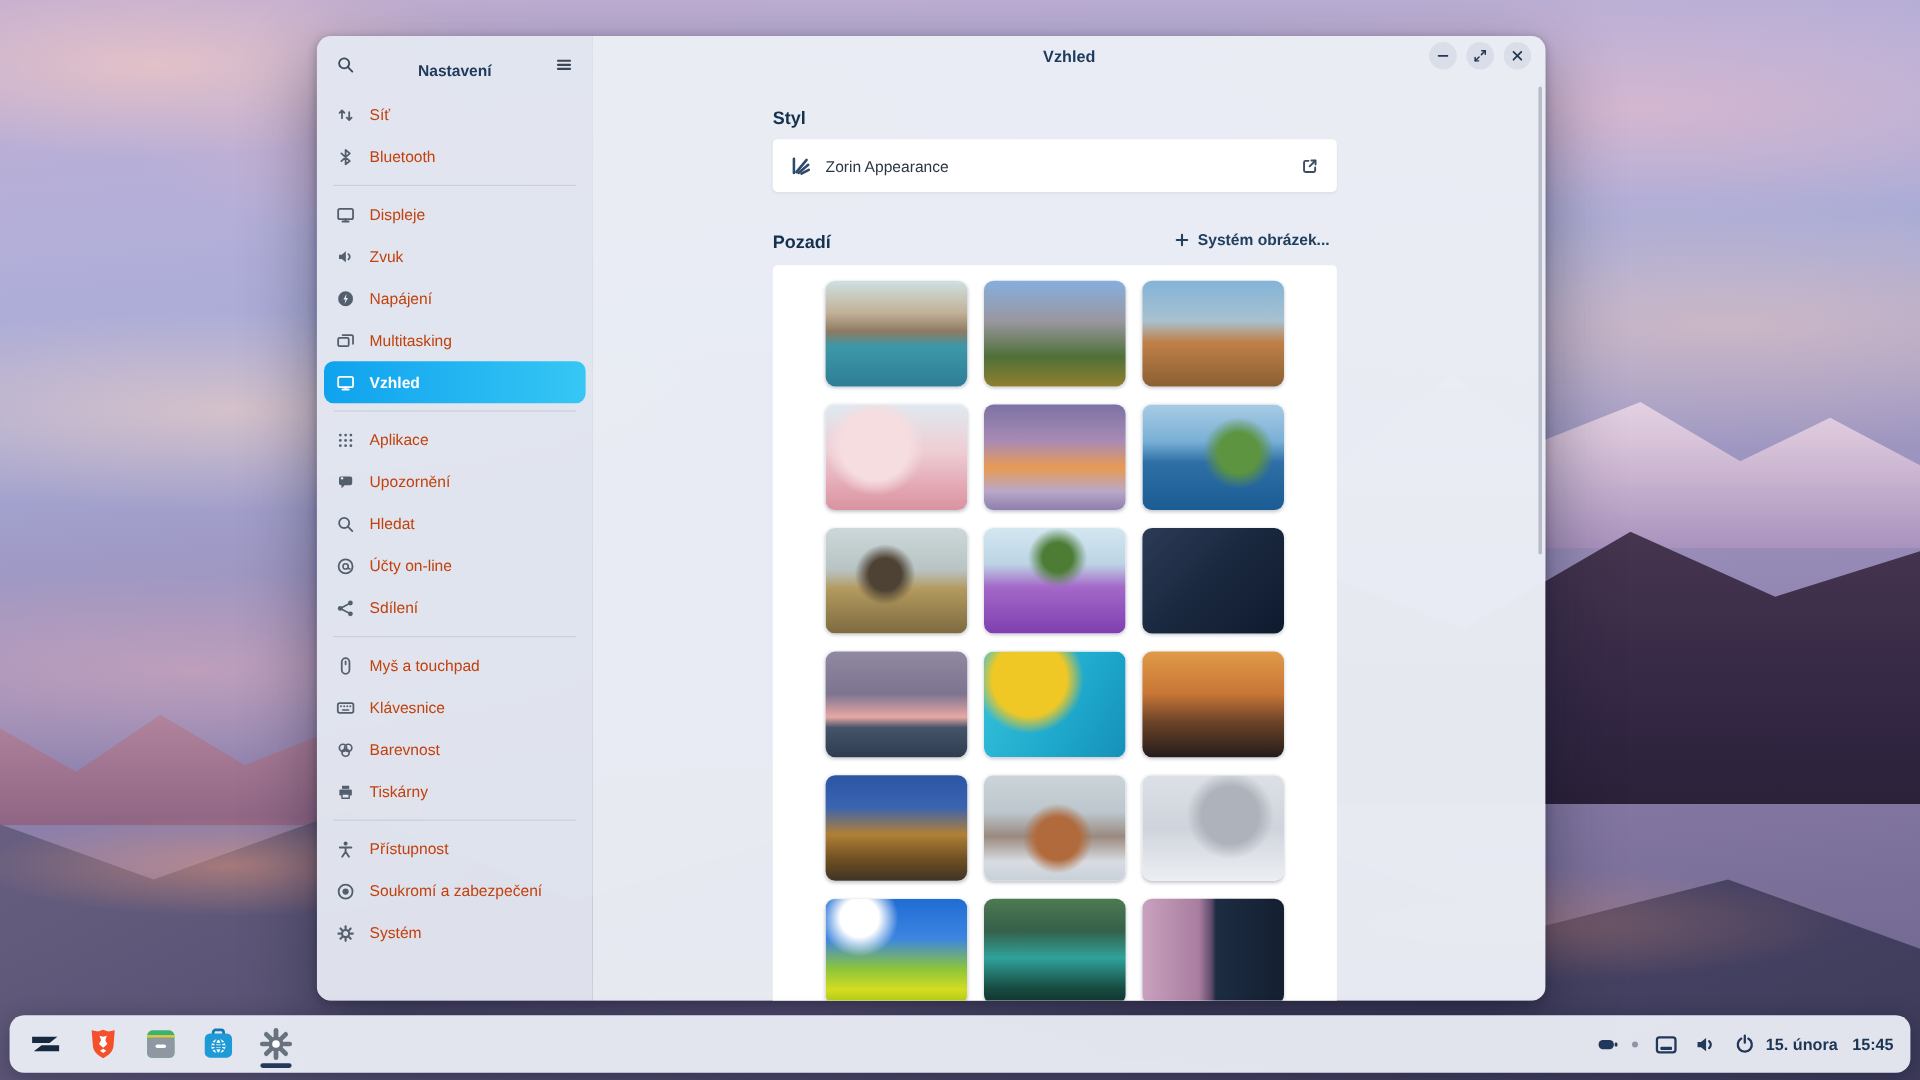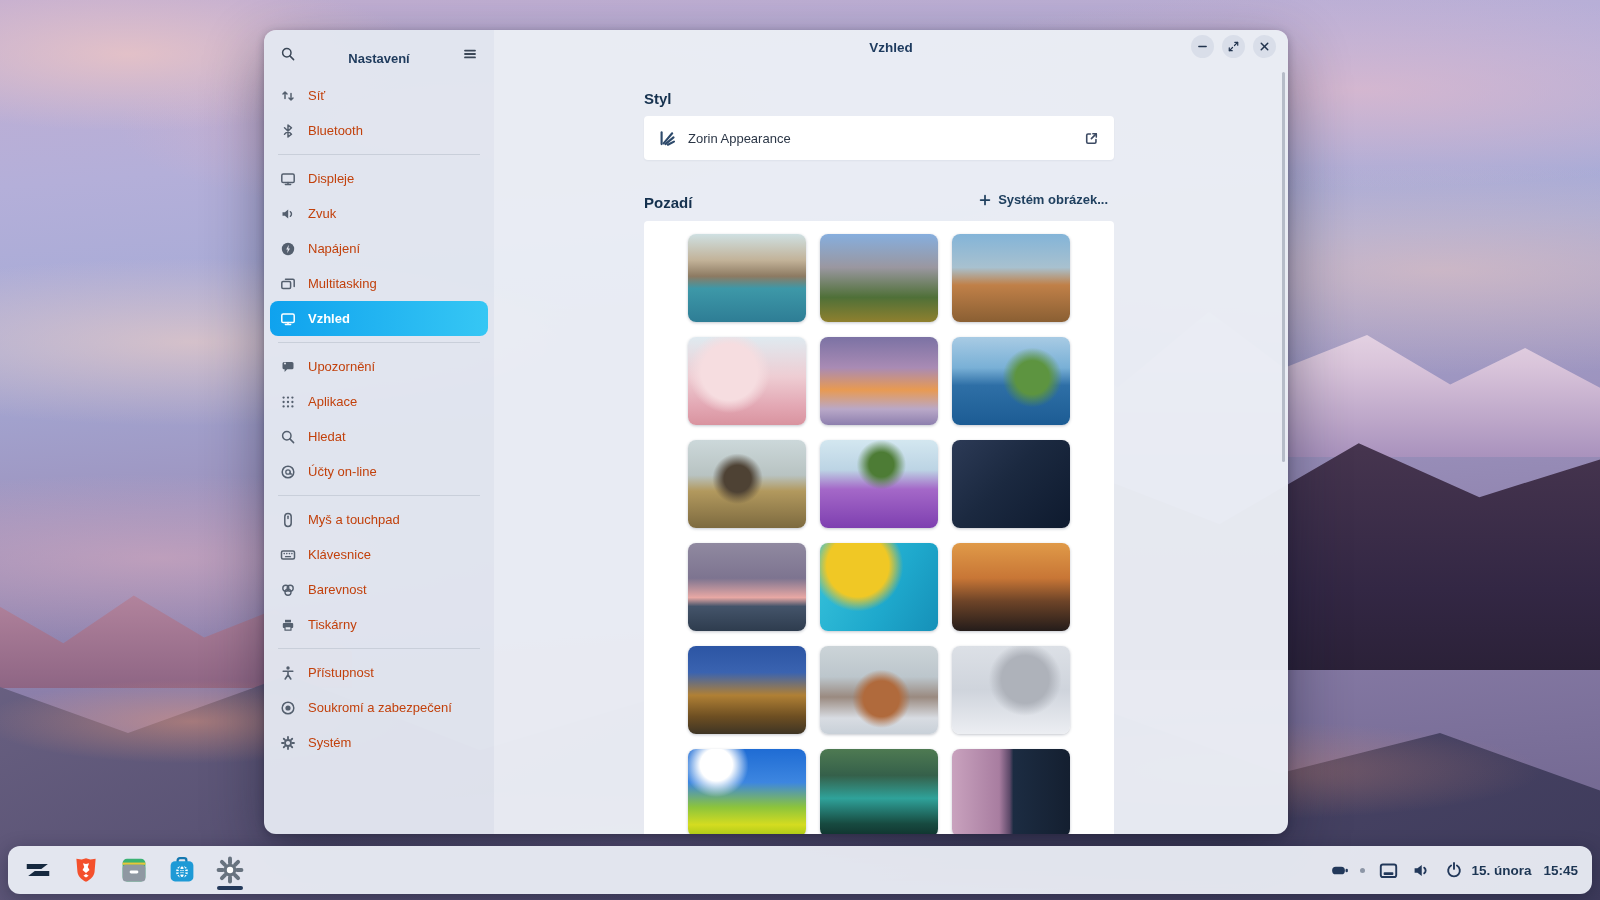--- a/index.html
+++ b/index.html
@@ -197,62 +197,76 @@
               <line x1="8" y1="11.6" x2="8" y2="13.2"></line>
               <line x1="5.4" y1="13.6" x2="10.6" y2="13.6"></line>
             </svg>
           </span>
           <span class="lbl">Vzhled</span>
         </div>
         <div class="divider"></div>
         <div class="nav-item">
           <span class="icon">
             <svg width="16" height="16" viewBox="0 0 16 16" fill="none" stroke="currentColor" stroke-width="1.5" stroke-linecap="round" stroke-linejoin="round">
-              <path d="M2.5 4.5 Q2.5 3 4 3 H12 Q13.5 3 13.5 4.5 V8.8 Q13.5 10.3 12 10.3 H7.2 L4.6 13 V10.3 H4 Q2.5 10.3 2.5 8.8 Z" fill="currentColor" stroke="none"></path>
-              <circle cx="5" cy="4.6" r="1" fill="#e5e8f0" stroke="none"></circle>
-            </svg>
-          </span>
-          <span class="lbl">Upozornění</span>
-        </div>
-        <div class="nav-item">
-          <span class="icon">
-            <svg width="16" height="16" viewBox="0 0 16 16" fill="none" stroke="currentColor" stroke-width="1.5" stroke-linecap="round" stroke-linejoin="round">
               <g fill="currentColor" stroke="none">
                 <circle cx="3.6" cy="3.6" r="1.15"></circle>
                 <circle cx="8" cy="3.6" r="1.15"></circle>
                 <circle cx="12.4" cy="3.6" r="1.15"></circle>
                 <circle cx="3.6" cy="8" r="1.15"></circle>
                 <circle cx="8" cy="8" r="1.15"></circle>
                 <circle cx="12.4" cy="8" r="1.15"></circle>
                 <circle cx="3.6" cy="12.4" r="1.15"></circle>
                 <circle cx="8" cy="12.4" r="1.15"></circle>
                 <circle cx="12.4" cy="12.4" r="1.15"></circle>
               </g>
             </svg>
           </span>
           <span class="lbl">Aplikace</span>
         </div>
         <div class="nav-item">
           <span class="icon">
             <svg width="16" height="16" viewBox="0 0 16 16" fill="none" stroke="currentColor" stroke-width="1.5" stroke-linecap="round" stroke-linejoin="round">
+              <path d="M2.5 4.5 Q2.5 3 4 3 H12 Q13.5 3 13.5 4.5 V8.8 Q13.5 10.3 12 10.3 H7.2 L4.6 13 V10.3 H4 Q2.5 10.3 2.5 8.8 Z" fill="currentColor" stroke="none"></path>
+              <circle cx="5" cy="4.6" r="1" fill="#e5e8f0" stroke="none"></circle>
+            </svg>
+          </span>
+          <span class="lbl">Upozornění</span>
+        </div>
+        <div class="nav-item">
+          <span class="icon">
+            <svg width="16" height="16" viewBox="0 0 16 16" fill="none" stroke="currentColor" stroke-width="1.5" stroke-linecap="round" stroke-linejoin="round">
               <circle cx="6.8" cy="6.8" r="4.2"></circle>
               <line x1="9.9" y1="9.9" x2="13.6" y2="13.6"></line>
             </svg>
           </span>
           <span class="lbl">Hledat</span>
         </div>
         <div class="nav-item">
           <span class="icon">
             <svg width="16" height="16" viewBox="0 0 16 16" fill="none" stroke="currentColor" stroke-width="1.5" stroke-linecap="round" stroke-linejoin="round">
               <circle cx="8" cy="8" r="5.8"></circle>
               <circle cx="8" cy="8" r="2.2" stroke-width="1.3"></circle>
               <path d="M10.2 8 V9 Q10.2 10.3 11.6 10" stroke-width="1.3"></path>
             </svg>
           </span>
           <span class="lbl">Účty on-line</span>
+        </div>
+        <div class="nav-item">
+          <span class="icon">
+            <svg width="16" height="16" viewBox="0 0 16 16" fill="none" stroke="currentColor" stroke-width="1.5" stroke-linecap="round" stroke-linejoin="round">
+              <line x1="12" y1="3.5" x2="3.5" y2="8" stroke-width="1.4"></line>
+              <line x1="3.5" y1="8" x2="12" y2="12.5" stroke-width="1.4"></line>
+              <g fill="currentColor" stroke="none">
+                <circle cx="12" cy="3.5" r="2"></circle>
+                <circle cx="3.5" cy="8" r="2"></circle>
+                <circle cx="12" cy="12.5" r="2"></circle>
+              </g>
+            </svg>
+          </span>
+          <span class="lbl">Sdílení</span>
         </div>
         <div class="divider"></div>
         <div class="nav-item">
           <span class="icon">
             <svg width="16" height="16" viewBox="0 0 16 16" fill="none" stroke="currentColor" stroke-width="1.5" stroke-linecap="round" stroke-linejoin="round">
               <rect x="4.8" y="1.5" width="6.4" height="13" rx="3.2"></rect>
               <line x1="8" y1="4.2" x2="8" y2="6.6"></line>
             </svg>
           </span>
           <span class="lbl">Myš a touchpad</span>

